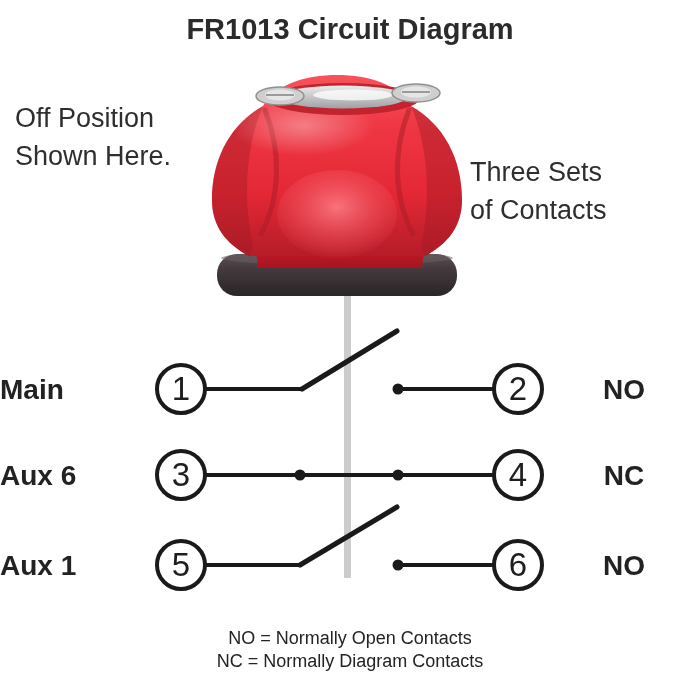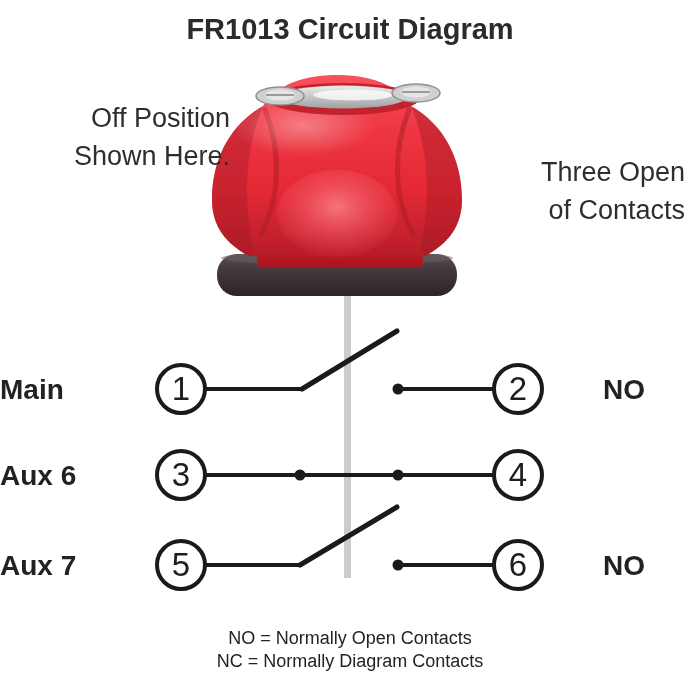--- a/index.html
+++ b/index.html
@@ -5,21 +5,21 @@
   html,body{margin:0;padding:0;background:#ffffff;}
   #page{
     position:relative;width:700px;height:700px;background:#ffffff;overflow:hidden;
     font-family:"Liberation Sans", sans-serif;color:#2b2b2b;
   }
   .title{
     position:absolute;top:13px;left:0;width:700px;text-align:center;
     font-size:29px;font-weight:700;color:#2b2b2b;letter-spacing:0px;
   }
   .note{
-    position:absolute;text-align:right;font-size:27px;font-weight:400;
+    position:absolute;text-align:left;font-size:27px;font-weight:400;
     color:#2e2e2e;line-height:38px;white-space:pre-line;
   }
   .note-off{left:15px;top:99px;width:215px;}
   .note-invert{left:15px;top:198px;width:215px;}
   .note-contacts{left:470px;top:153px;width:215px;}
   .row-label{
     position:absolute;left:0;width:132px;text-align:left;
     font-size:28px;font-weight:700;color:#222;line-height:34px;
   }
   .contact-label{
@@ -146,28 +146,29 @@
     </g>
     <g>
       <ellipse cx="213" cy="25" rx="24" ry="9" fill="#cfcfcf" stroke="#8f8f8f" stroke-width="1.5"></ellipse>
       <ellipse cx="213" cy="24" rx="15" ry="5.5" fill="#e6e6e6"></ellipse>
       <line x1="199" y1="24" x2="227" y2="24" stroke="#9a9a9a" stroke-width="2"></line>
     </g>
   </svg>
 
   <div class="note note-off">Off Position
 Shown Here.</div>
-  <div class="note note-contacts">Three Open
+  <div class="note note-contacts">Three Sets
 of Contacts</div>
 
   <div class="row-label" style="top:373px">Main</div>
   <div class="row-label" style="top:459px">Aux 6</div>
-  <div class="row-label" style="top:549px">Aux 7</div>
+  <div class="row-label" style="top:549px">Aux 1</div>
 
   <div class="contact-label" style="top:373px">NO</div>
+  <div class="contact-label" style="top:459px">NC</div>
   <div class="contact-label" style="top:549px">NO</div>
 
   <div class="legend">
     <div>NO = Normally Open Contacts</div>
     <div>NC = Normally Diagram Contacts</div>
   </div>
 
 </div>
 
 </body></html>

